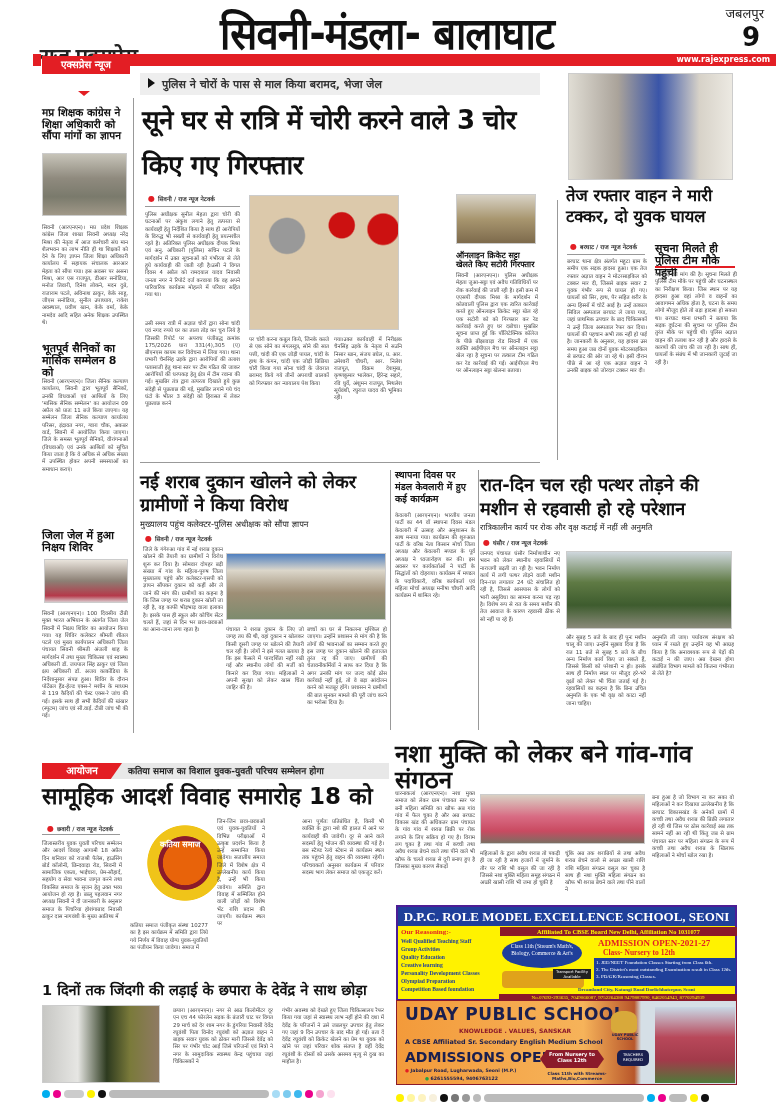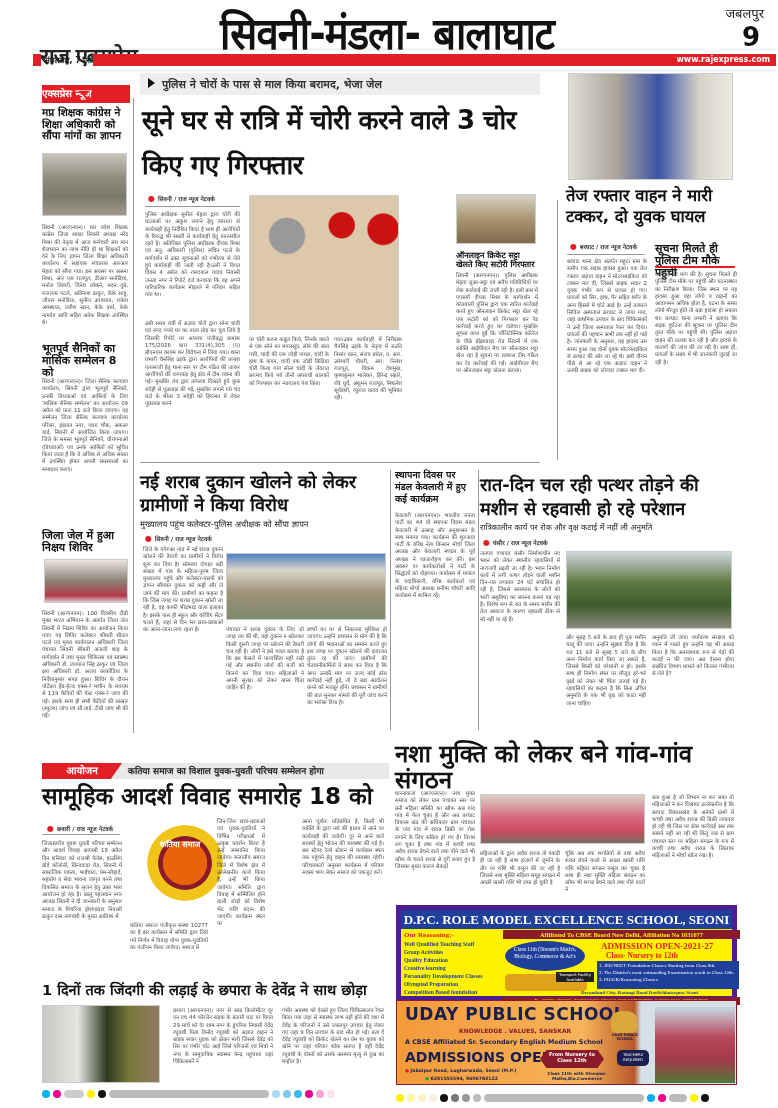--- a/index.html
+++ b/index.html
@@ -30,21 +30,21 @@
 
 <div class="abs masthead-logo">राज एक्सप्रेस</div>
 <div class="abs masthead-title">सिवनी-मंडला- बालाघाट</div>
 <div class="abs masthead-city">जबलपुर</div>
 <div class="abs masthead-page">9</div>
 <div class="abs redbar-left"></div>
 <div class="abs date">मंगलवार, 7 अप्रैल 2026</div>
 <div class="abs redbar"></div>
 <div class="abs site">www.rajexpress.com</div>
 
-<div class="abs tag-red" style="left:42px;top:85px;width:88px;height:18px;font-size:10px;text-align:left;line-height:18px">एक्सप्रेस न्यूज</div>
+<div class="abs tag-red" style="left:42px;top:56px;width:88px;height:18px;font-size:10px;text-align:center;line-height:18px">एक्सप्रेस न्यूज</div>
 <div class="abs" style="left:78px;top:91px;width:0;height:0;border-left:6px solid transparent;border-right:6px solid transparent;border-top:5px solid #e31e24"></div>
 <div class="abs head" style="left:42px;top:107px;width:86px;font-size:10.5px">मप्र शिक्षक कांग्रेस ने शिक्षा अधिकारी को सौंपा मांगों का ज्ञापन</div>
 <div class="abs photo" style="left:42px;top:153px;width:85px;height:63px;background:linear-gradient(180deg,#c7c4b9 0%,#8f8a7e 40%,#7a7a6c 70%,#a09888 100%)"></div>
 <div class="abs body-text" style="left:42px;top:224px;width:86px;height:118px">सिवनी (आरएनएन)। मप्र प्रदेश शिक्षक कांग्रेस जिला शाखा सिवनी अध्यक्ष नरेंद्र मिश्रा की नेतृत्व में आज कर्मचारी संघ मान शैलभवन का लाभ नीति ही था शिक्षकों को देने के लिए ज्ञापन जिला शिक्षा अधिकारी कार्यालय में सहायक संचालक आरआर मेहता को सौंपा गया। इस अवसर पर असना मिश्रा, आर एस राजपूत, डीआर सनोडिया, मनोज तिवारी, दिनेश लोकने, मदन दुबे, राजाराम पटले, अविनाश ठाकुर, केके साहू, जीएस सनोडिया, सुनील उपाध्याय, राकेश अवस्थाल, प्रवीण खान, केके वर्मा, केके नामदेव आदि सहित अनेक शिक्षक उपस्थित थे।</div>
 <div class="abs head" style="left:42px;top:343px;width:86px;font-size:11px">भूतपूर्व सैनिकों का मासिक सम्मेलन 8 को</div>
 <div class="abs body-text" style="left:42px;top:378px;width:86px;height:158px">सिवनी (आरएनएन)। जिला सैनिक कल्याण कार्यालय, सिवनी द्वारा भूतपूर्व सैनिकों, उनकी विधवाओं एवं आश्रितों के लिए 'मासिक सैनिक सम्मेलन' का आयोजन 09 अप्रैल को प्रातः 11 बजे किया जाएगा। यह सम्मेलन जिला सैनिक कल्याण कार्यालय परिसर, इंद्रावत नगर, ग्वारा चौक, अकबर वार्ड, सिवनी में आयोजित किया जाएगा। जिले के समस्त भूतपूर्व सैनिकों, वीरांगनाओं (विधवाओं) एवं उनके आश्रितों को सूचित किया जाता है कि वे अधिक से अधिक संख्या में उपस्थित होकर अपनी समस्याओं का समाधान कराएं।</div>
 <div class="abs head" style="left:42px;top:530px;width:86px;font-size:11px">जिला जेल में हुआ निक्षय शिविर</div>
 <div class="abs photo" style="left:44px;top:559px;width:84px;height:44px;background:linear-gradient(180deg,#e9e4dc 0%,#8c8075 50%,#b5394a 85%,#d9c9cc 100%)"></div>
 <div class="abs body-text" style="left:42px;top:610px;width:86px;height:120px">सिवनी (आरएनएन)। 100 दिवसीय टीबी मुक्त भारत अभियान के अंतर्गत जिला जेल सिवनी में निक्षय शिविर का आयोजन किया गया। यह शिविर कलेक्टर श्रीमती शीतल पटले एवं मुख्य कार्यपालन अधिकारी जिला पंचायत सिवनी श्रीमती अंजली शाह के मार्गदर्शन में तथा मुख्य चिकित्सा एवं स्वास्थ्य अधिकारी डॉ. जयपाल सिंह ठाकुर एवं जिला क्षय अधिकारी डॉ. अजय कार्कोडिया के निर्देशानुसार संपन्न हुआ। शिविर के दौरान पोर्टेबल हैंड-हेल्ड एक्स-रे मशीन के माध्यम से 119 कैदियों की चेस्ट एक्स-रे जांच की गई। इसके साथ ही सभी कैदियों की खंखार (स्पुटम) जांच एवं सी.वाई. टीबी जांच भी की गई।</div>
 <div class="abs vline" style="left:133px;top:98px;height:635px"></div>
@@ -111,21 +111,21 @@
 <div class="abs body-text" style="left:217px;top:818px;width:48px;height:158px">जिन-जिन छात्र-छात्राओं एवं युवक-युवतियों ने विभिन्न परीक्षाओं में उत्कृष्ट प्रदर्शन किया है उन्हें सम्मानित किया जावेगा। सजातीय समाज जिले में विशेष क्षेत्र में उल्लेखनीय कार्य किया है, उन्हें भी किया जावेगा। समिति द्वारा विवाह में सम्मिलित होने वाली जोड़ों को विशेष भेंट राशि प्रदान की जाएगी। कार्यक्रम स्थल पर</div>
 <div class="abs body-text" style="left:302px;top:818px;width:82px;height:158px">आना पूर्णतः प्रतिबंधित है, किसी भी व्यक्ति के द्वारा नशे की हालत में आने पर कार्यवाही की जावेगी। दूर से आने वाले सदस्यों हेतु भोजन की व्यवस्था की गई है। बस स्टैण्ड रेल्वे स्टेशन से कार्यक्रम स्थल तक पहुंचने हेतु वाहन की व्यवस्था रहेगी। परिचयकर्ता अनुसार कार्यक्रम में परिवार सदस्य भाग लेकर समाज को एकजुट करें।</div>
 
 <div class="abs head" style="left:395px;top:741px;width:345px;font-size:24px">नशा मुक्ति को लेकर बने गांव-गांव संगठन</div>
 <div class="abs body-text" style="left:395px;top:790px;width:80px;height:104px">धारनाकलां (आरएनएन)। नशा मुक्त समाज को लेकर ग्राम पंचायत स्तर पर बनी महिला समिति का खौफ अब गांव गांव में फैल चुका है और अब बरघाट विकास खंड की अधिकतर ग्राम पंचायत के गांव गांव में शराब बिक्री पर रोक लगाने के लिए सक्रिय हो गए है। विराम लग चुका है तथा गांव में कच्ची तथा अवैध शराब बेचने वाले तथा पीने वाले भी खौफ के चलते शराब से दूरी बनाए हुए है जिसका मुख्य कारण सैकड़ों</div>
 <div class="abs photo" style="left:480px;top:794px;width:165px;height:50px;background:linear-gradient(180deg,#d9d1c4 0%,#d86b83 45%,#c94a61 75%,#7b6e62 100%)"></div>
 <div class="abs body-text" style="left:480px;top:850px;width:80px;height:44px">महिलाओं के द्वारा अवैध शराब तो पकड़ी ही जा रही है साथ हजारों में जुर्माने के तौर पर राशि भी वसूल की जा रही है जिससे नशा मुक्ति महिला समूह संगठन में अच्छी खासी राशि भी जमा हो चुकी है</div>
 <div class="abs body-text" style="left:565px;top:850px;width:80px;height:44px">चूंकि अब तक शराबियों से तथा अवैध शराब बेचने वालो से अच्छा खासी राशि राशि महिला संगठन वसूल कर चुका है साथ ही नशा मुक्ति महिला संगठन का खौफ भी शराब बेचने वाले तथा पीने वालों ने</div>
 <div class="abs body-text" style="left:652px;top:794px;width:82px;height:100px">बना हुआ है जो विभाग ना कर सका वो महिलाओं ने कर दिखाया उल्लेखनीय है कि बरघाट विकासखंड के अनेकों ग्रामों में कच्ची तथा अवैध शराब की बिक्री लगातार हो रही थी जिस पर ठोस कार्रवाई अब तक सामने नहीं आ रही थी किंतु जब से ग्राम पंचायत स्तर पर महिला संगठन के रूप में कच्ची तथा अवैध शराब के खिलाफ महिलाओं ने मोर्चा खोल रखा है।</div>
 
-<div class="abs" style="left:396px;top:905px;width:341px;height:96px;background:#fff200;border:5px solid #4c1d95">
+<div class="abs" style="left:396px;top:905px;width:341px;height:96px;background:#fff200;border:2px solid #4c1d95">
   <div style="background:#1f3f9a;color:#fff;font-family:'Liberation Serif',serif;font-weight:bold;font-size:13px;text-align:center;height:19px;line-height:19px">D.P.C. ROLE MODEL EXCELLENCE SCHOOL, SEONI</div>
   <div style="position:absolute;left:3px;top:21px;font-family:'Liberation Serif',serif;font-size:7px;color:#e31e24;font-weight:bold">Our Reasoning:-</div>
   <div style="position:absolute;left:3px;top:30px;width:98px;font-family:'Liberation Serif',serif;font-size:5.6px;line-height:8px;color:#1f3f9a;font-weight:bold">
     <div>Well Qualified Teaching Staff</div>
     <div>Group Activities</div>
     <div>Quality Education</div>
     <div>Creative learning</div>
     <div>Personality Development Classes</div>
     <div>Olympiad Preparation</div>
     <div>Competition Based foundation</div>

